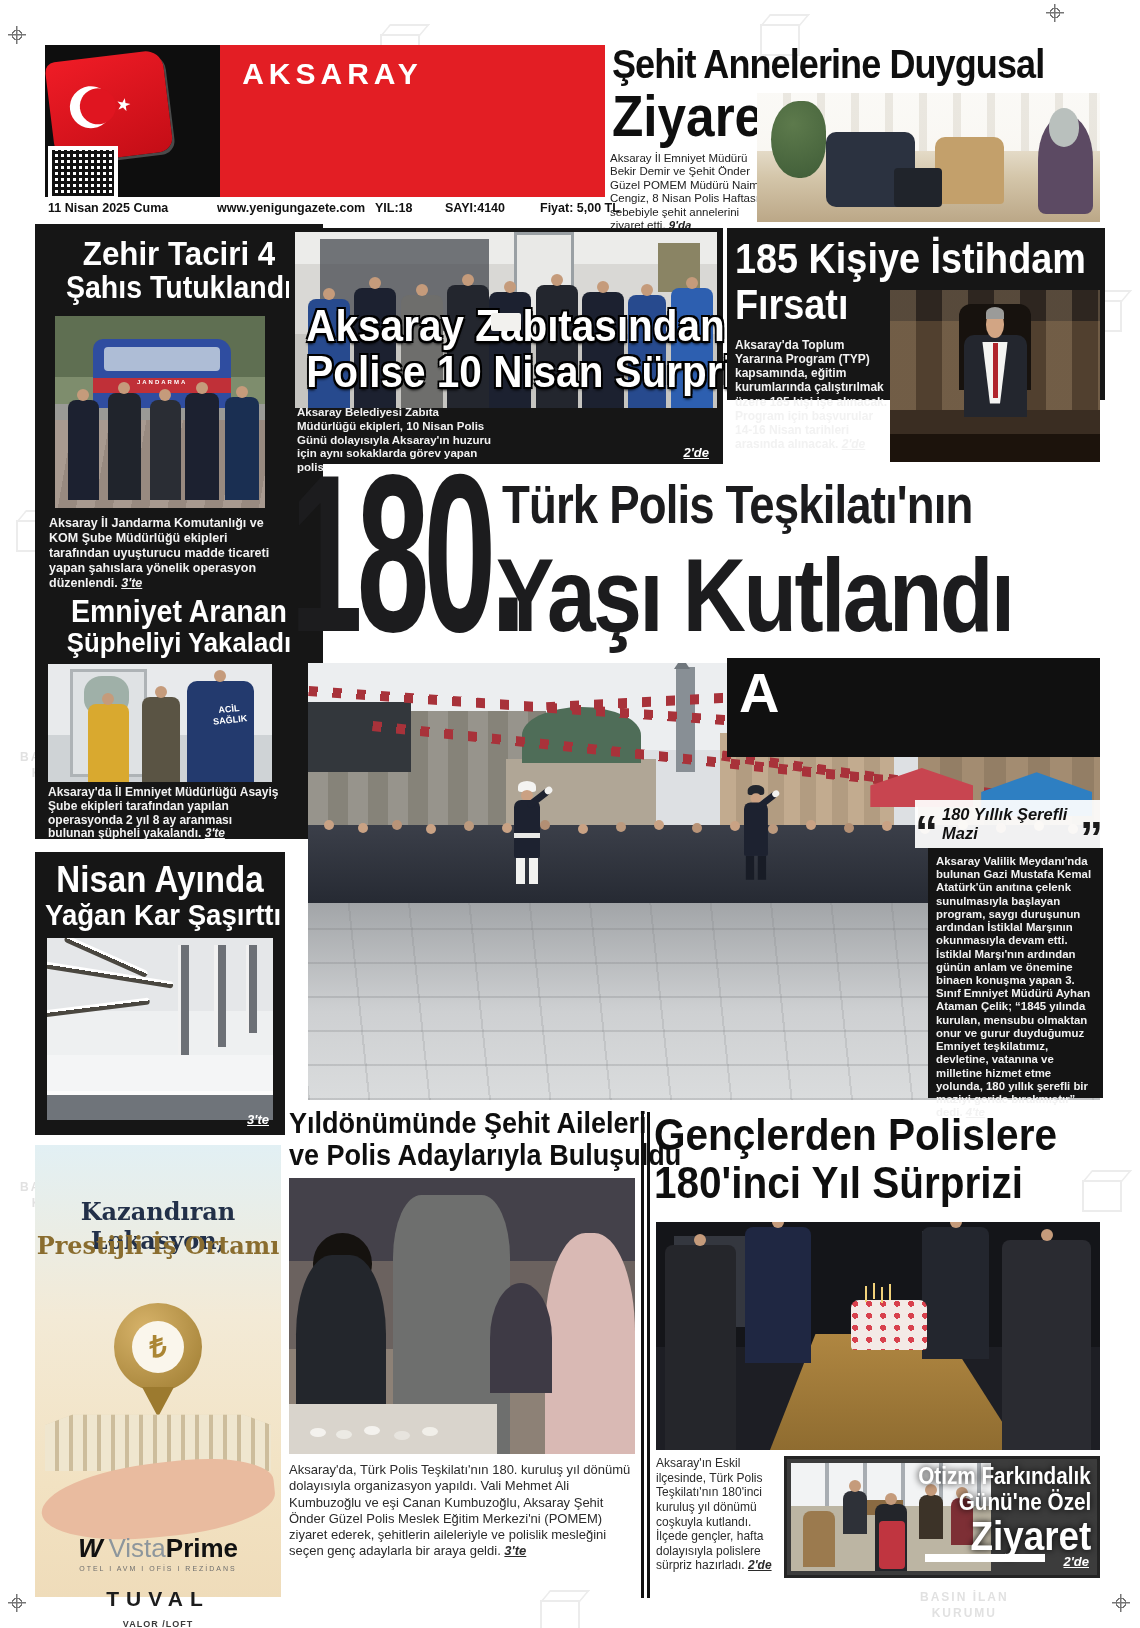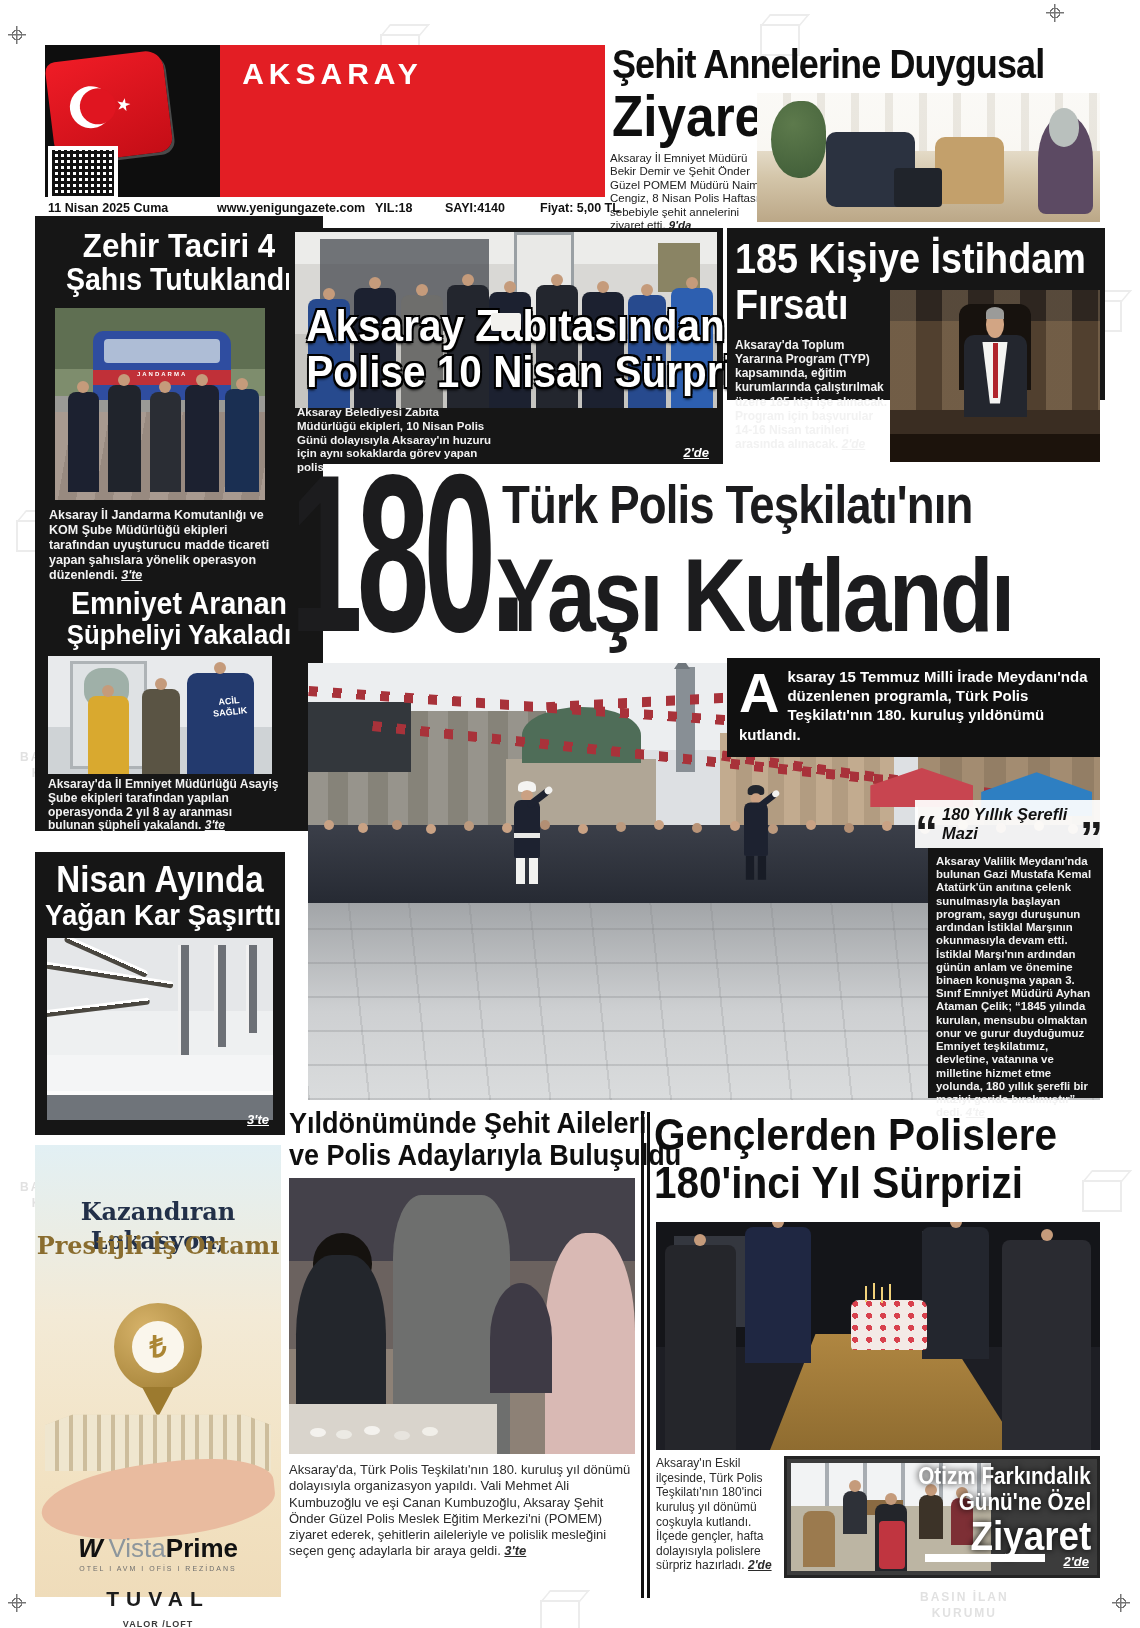--- a/index.html
+++ b/index.html
@@ -262,21 +262,21 @@
     <div class="lv-curtain"></div>
     <div class="lv-plant"></div>
     <div class="lv-sofa"></div>
     <div class="lv-pillow"></div>
     <div class="lv-chair"></div>
     <div class="lv-grandma"></div>
     <div class="lv-scarf"></div>
     <div class="lv-table"></div>
   </div>
 
-  <div class="blackbox" style="left:35px;top:216px;width:288px;height:615px;">
+  <div class="blackbox" style="left:35px;top:224px;width:288px;height:615px;">
     <div class="hl w cc ctr" style="top:12px;font-size:34px;">Zehir Taciri 4</div>
     <div class="hl w cc ctr" style="top:48px;font-size:31px;">Şahıs Tutuklandı</div>
     <div class="photo ph-jand" style="left:20px;top:92px;width:210px;height:192px;">
       <div class="j-van">
         <div class="j-win"></div>
         <div class="j-stripe"><span>JANDARMA</span></div>
       </div>
       <div class="j-path"></div>
       <div class="fig" style="left:6%;top:44%;width:15%;height:52%;"></div>
       <div class="fig" style="left:25%;top:40%;width:16%;height:56%;background:#20242c;"></div>
@@ -391,21 +391,21 @@
     <div class="officer" style="left:55%;top:28%;transform:scale(.92);">
       <div class="of-cap dark"></div>
       <div class="of-face"></div>
       <div class="of-body"></div>
       <div class="of-arm"></div>
       <div class="of-legs dark"></div>
     </div>
   </div>
 
   <div class="abs leadbox">
-    <span class="dropcap">A</span><span>ksaray 15 Temmuz Milli İrade Meydanı'nda düzenlenen programla, Türk Polis Teşkilatı'nın 180. kuruluş yıldönümü kutlandı.</span>
+    <span class="dropcap">A</span>
   </div>
 
   <div class="abs q-head">
     <span class="q-mark">“</span>
     <span class="q-title">180 Yıllık Şerefli Mazi</span>
     <span class="q-mark" style="top:14px;">”</span>
   </div>
   <div class="abs q-body">
     <span>Aksaray Valilik Meydanı'nda bulunan Gazi Mustafa Kemal Atatürk'ün anıtına çelenk sunulmasıyla başlayan program, saygı duruşunun ardından İstiklal Marşının okunmasıyla devam etti. İstiklal Marşı'nın ardından günün anlam ve önemine binaen konuşma yapan 3. Sınıf Emniyet Müdürü Ayhan Ataman Çelik; “1845 yılında kurulan, mensubu olmaktan onur ve gurur duyduğumuz Emniyet teşkilatımız, devletine, vatanına ve milletine hizmet etme yolunda, 180 yıllık şerefli bir maziyi geride bırakmıştır” dedi.  </span><span class="pref">4'te</span>
   </div>

